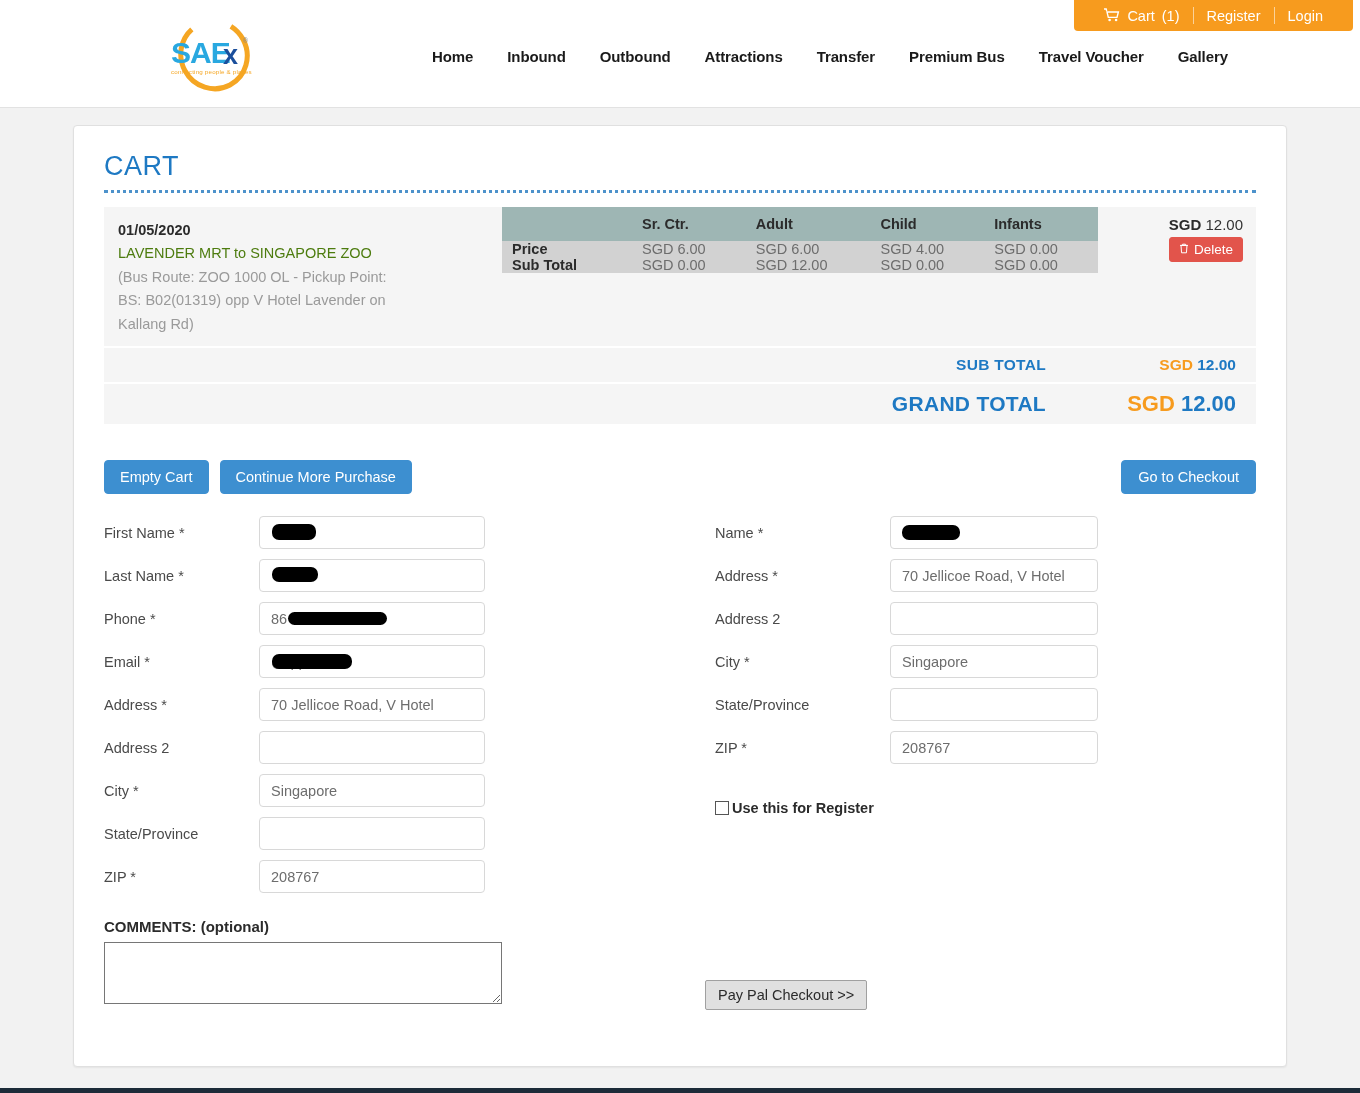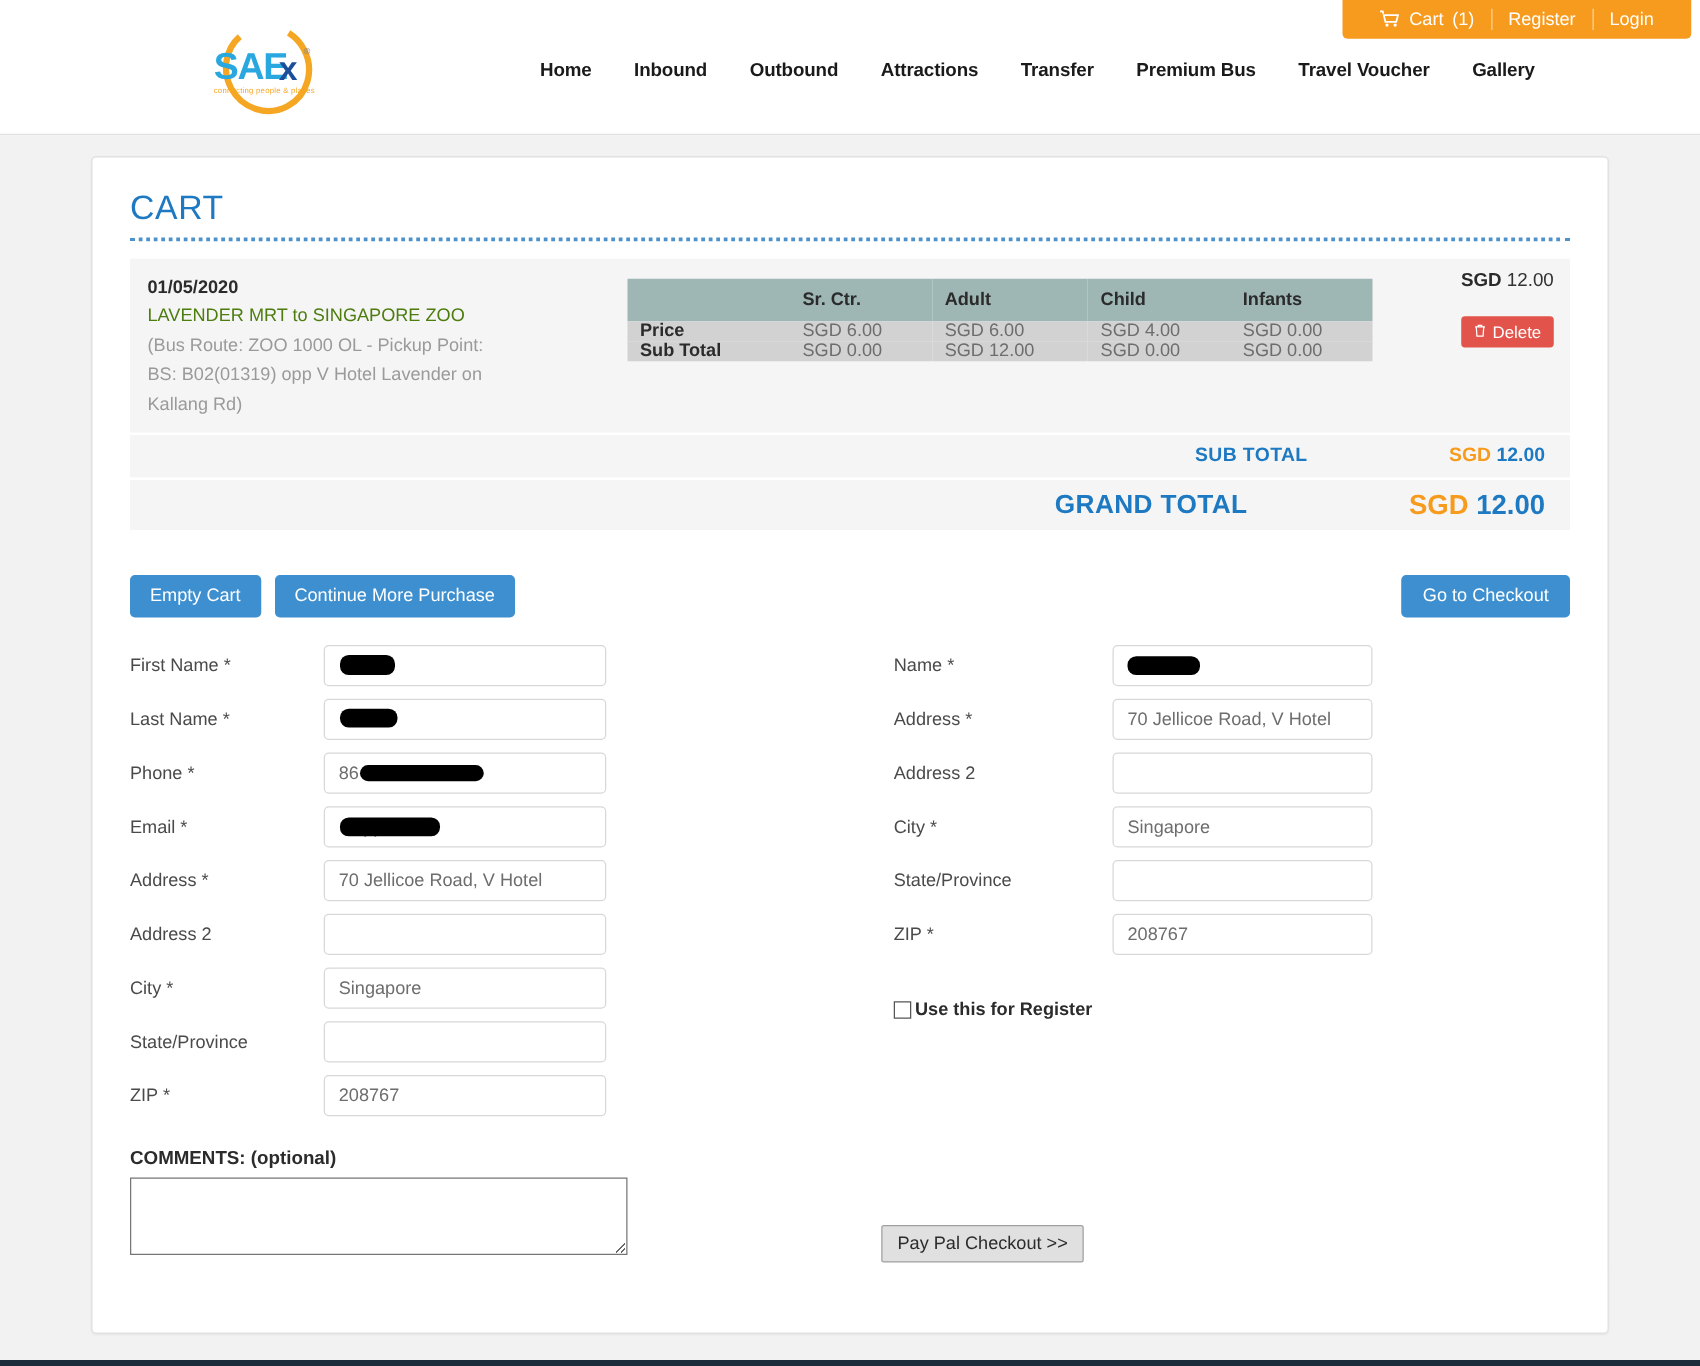--- a/index.html
+++ b/index.html
@@ -114,21 +114,21 @@
   .trip-route { color: #4d7c0f; }
   .trip-times { color: #2b2b2b; font-weight: 700; }
   .trip-note { color: #9a9a9a; }
 
   
   .fares {
     border-collapse: collapse;
     width: 596px;
     font-size: 14.5px;
     align-self: flex-start;
-    margin-top: 16px;
+    margin-top: 0;
   }
   .fares th {
     background: #9eb6b4;
     color: #2b2b2b;
     font-weight: 700;
     text-align: left;
     padding: 9px 10px;
     height: 31px;
   }
   .fares th.corner { width: 130px; }
@@ -162,42 +162,42 @@
   .item-amount {
     font-size: 15px;
     color: #2b2b2b;
   }
   .item-amount .cur { font-weight: 700; }
   .item-amount .val { color: #333; }
   .btn-delete {
     display: inline-flex;
     align-items: center;
     gap: 5px;
-    margin-top: 20px;
+    margin-top: 4px;
     background: #e2544b;
     color: #ffffff;
     border: 1px solid #e2544b;
     border-radius: 3px;
     font-size: 13.5px;
     padding: 4px 9px;
     cursor: pointer;
     font-family: "Liberation Sans", sans-serif;
   }
 
   
   .totals-row {
     background: #f5f5f5;
     border-top: 2px solid #ffffff;
     display: flex;
     justify-content: flex-end;
     align-items: center;
     padding-right: 20px;
   }
   .totals-row.sub { height: 36px; }
-  .totals-row.grand { height: 42px; gap: 48px; }
+  .totals-row.grand { height: 42px; }
   .tl-label {
     color: #1e79c3;
     font-weight: 700;
     letter-spacing: .3px;
   }
   .totals-row.sub .tl-label { font-size: 15.5px; }
   .totals-row.grand .tl-label { font-size: 21px; }
   .tl-value { width: 190px; text-align: right; }
   .tl-value .cur { color: #f79b1e; font-weight: 700; }
   .tl-value .amt { color: #1e79c3; font-weight: 700; }

